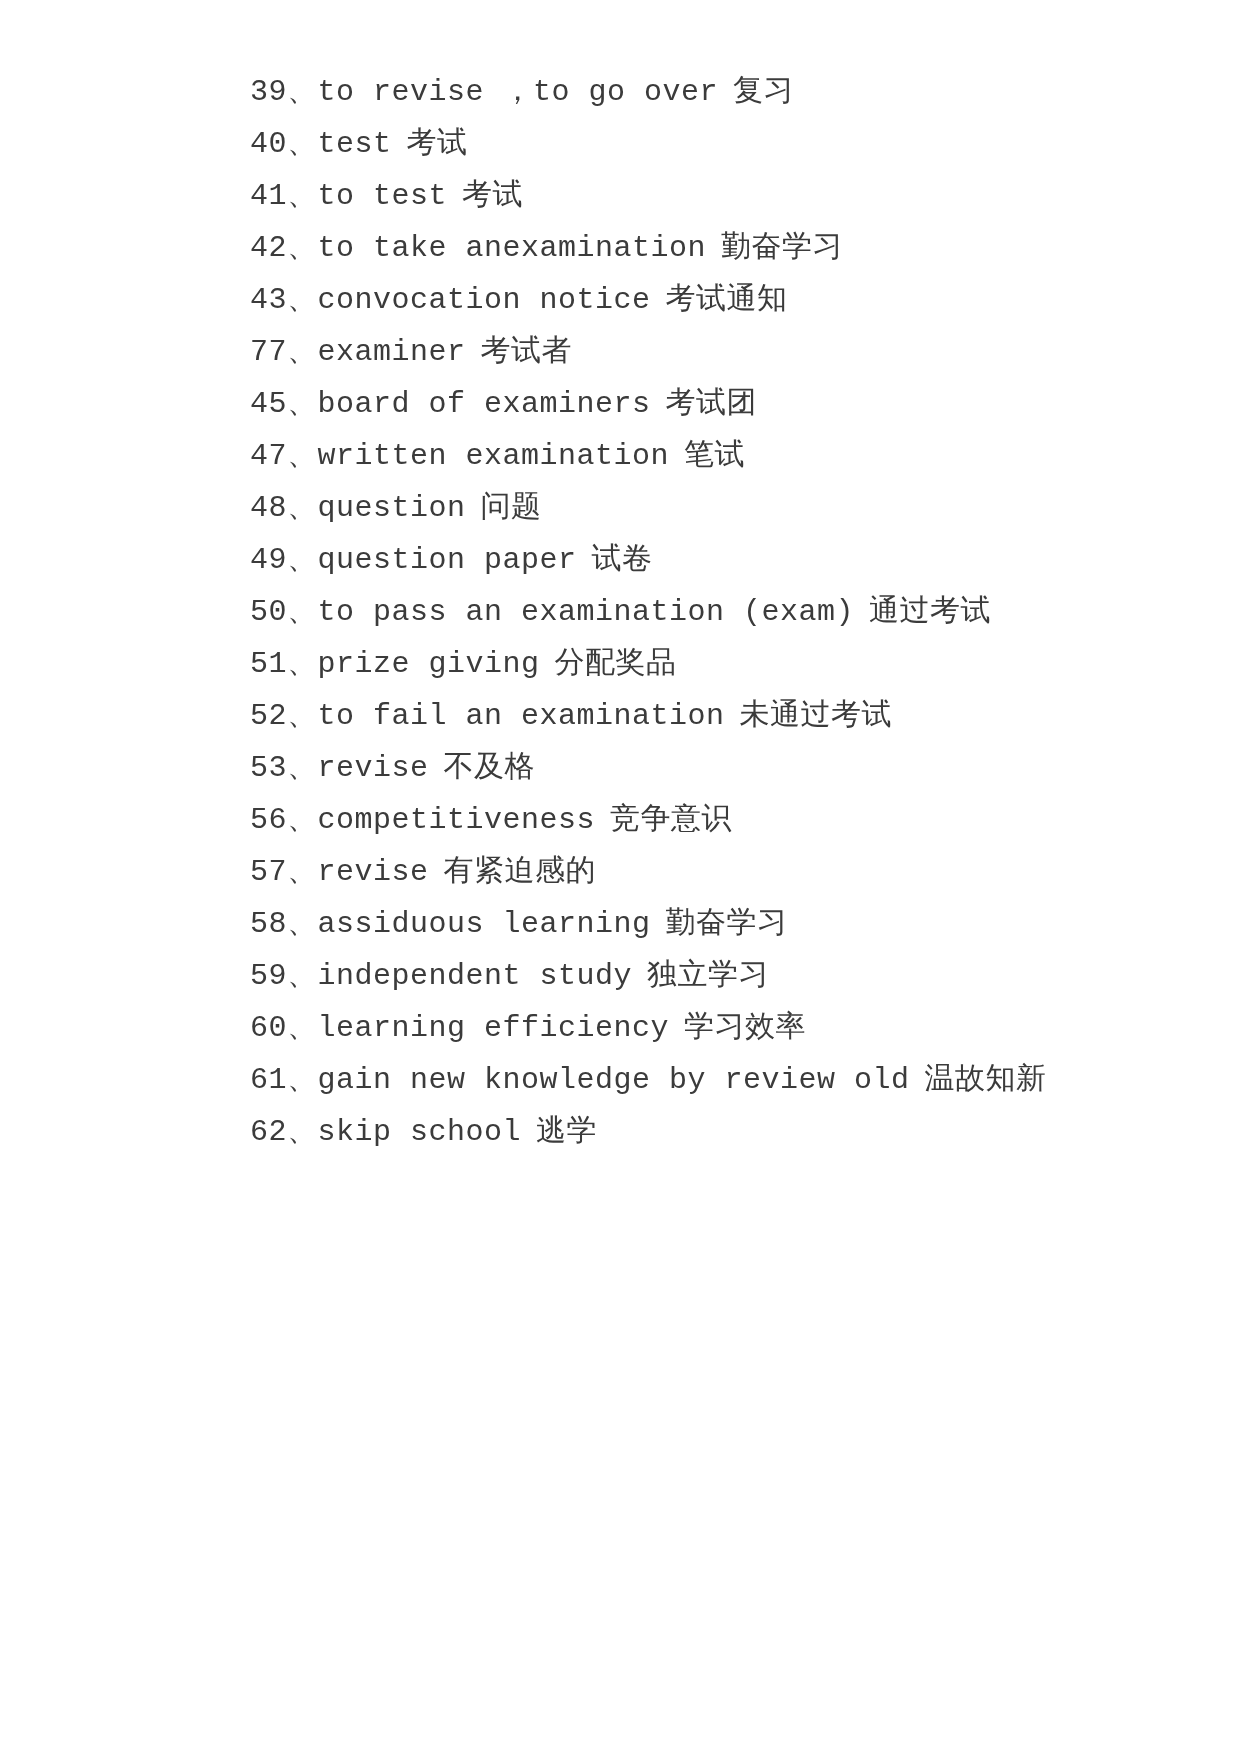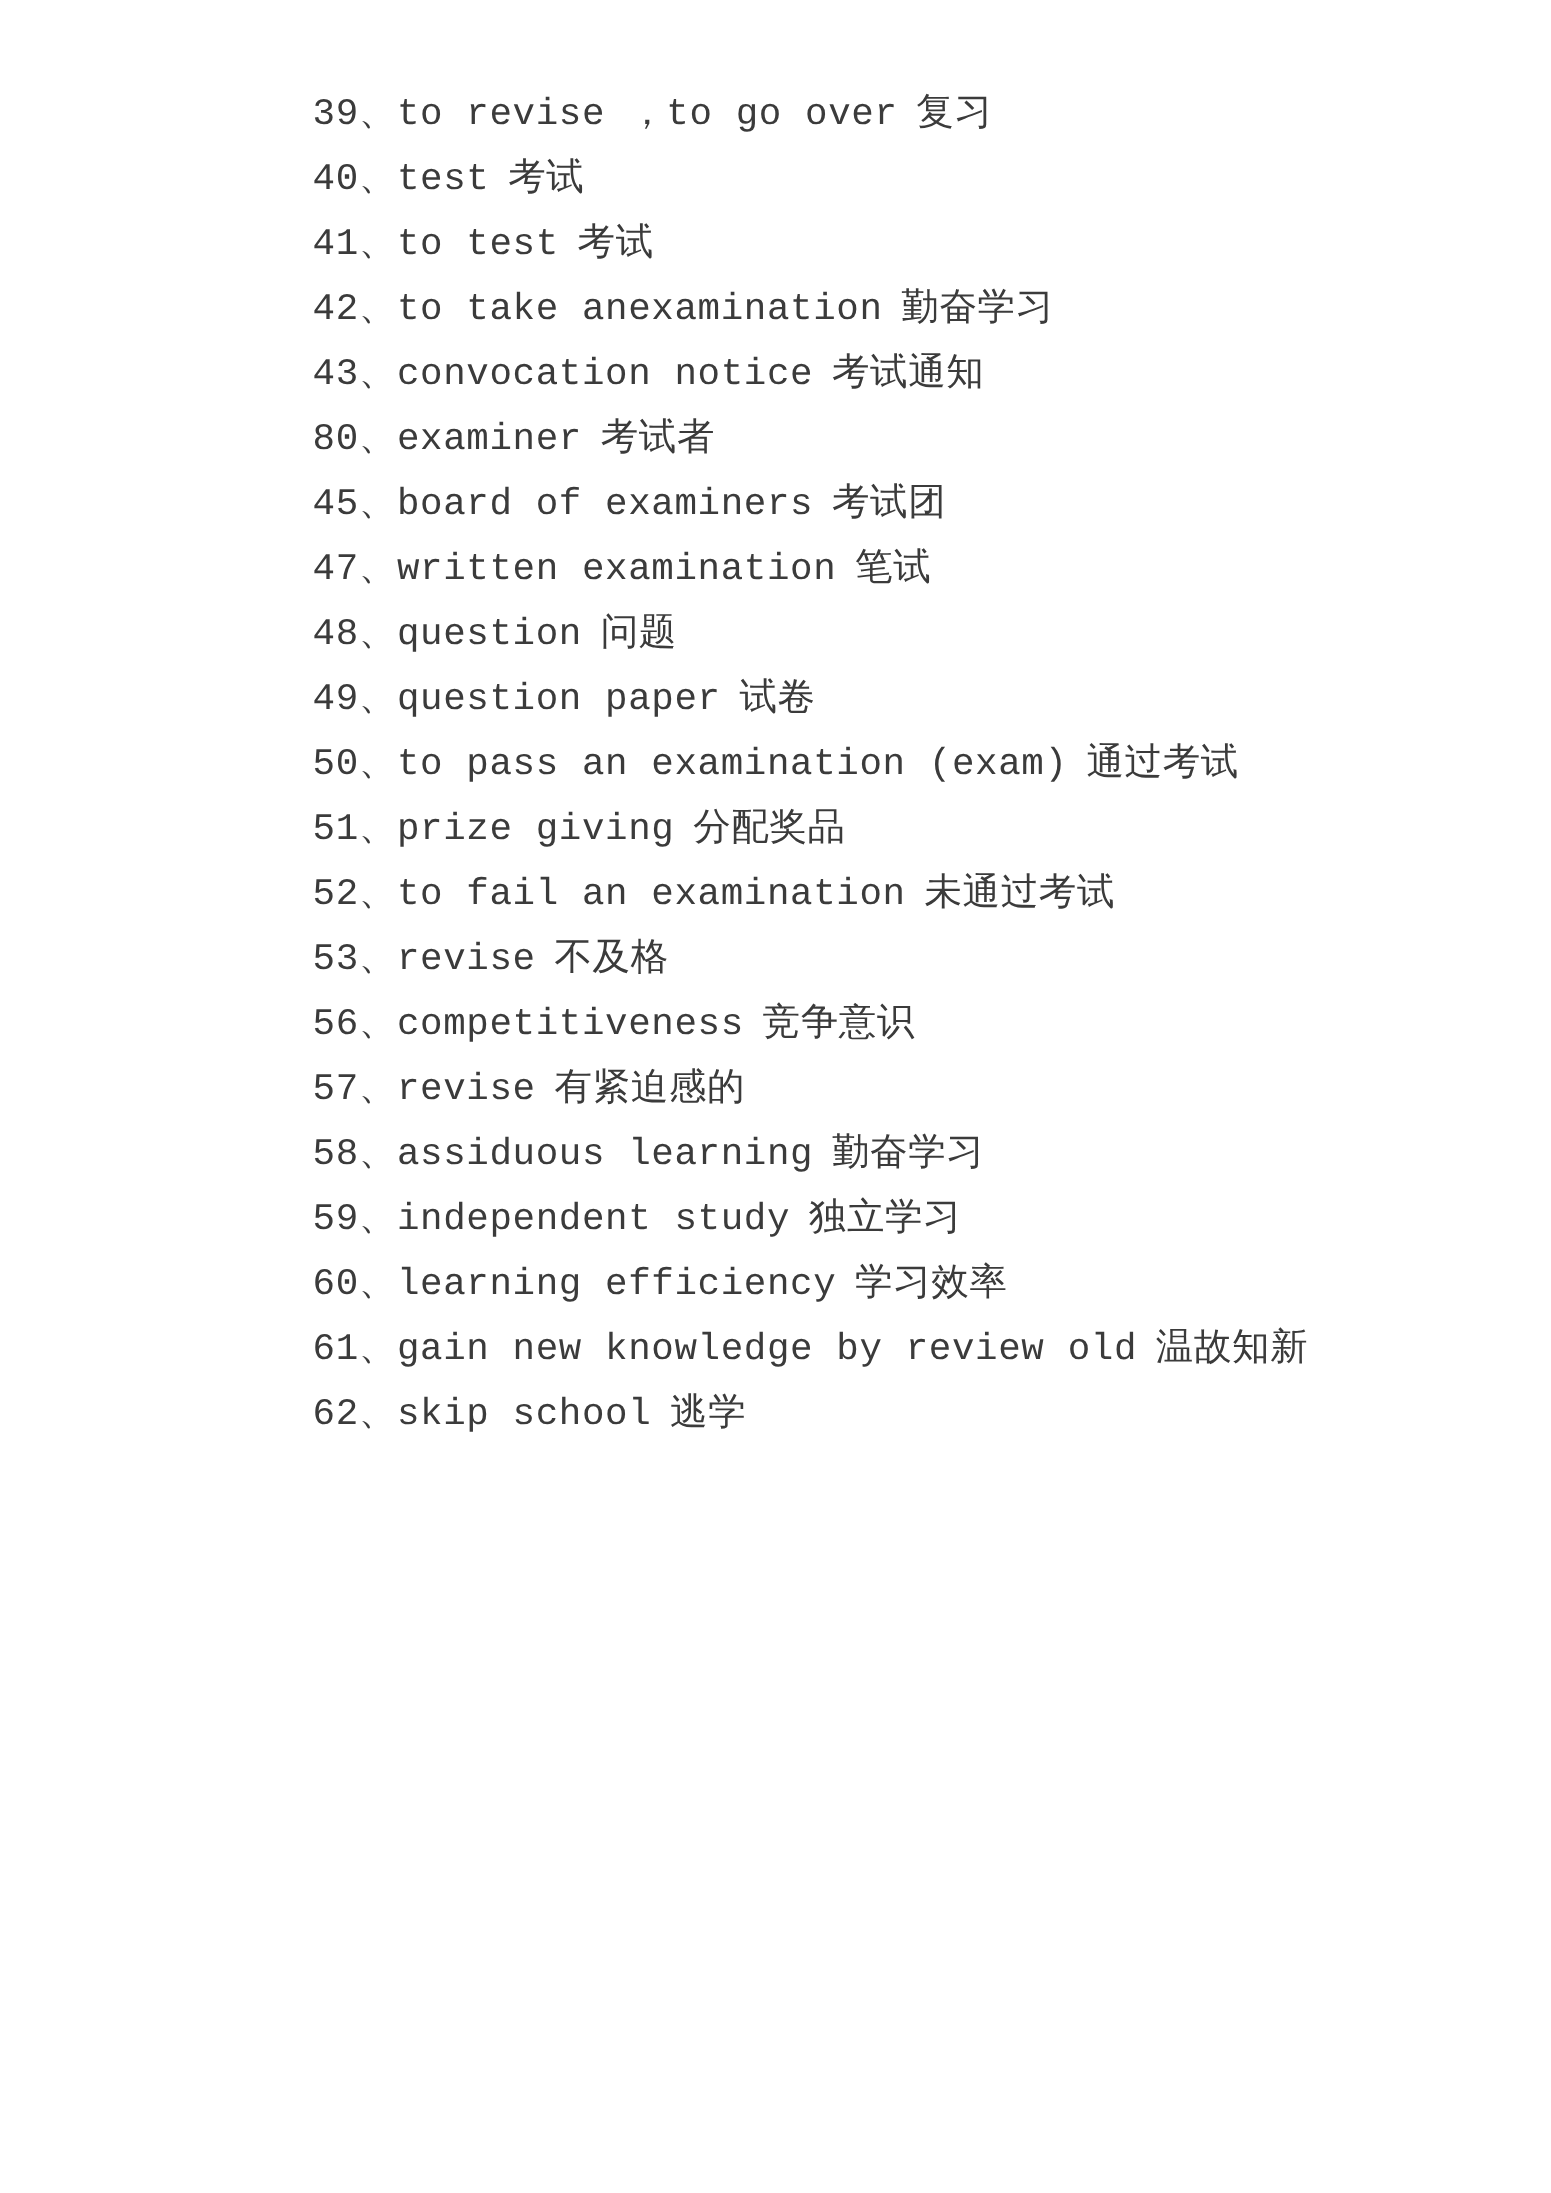--- a/index.html
+++ b/index.html
@@ -54,21 +54,21 @@
 
   <div class="line">
     <span class="num">42</span><span class="sep">、</span><span class="eng">to take anexamination</span><span class="chn">勤奋学习</span>
   </div>
 
   <div class="line">
     <span class="num">43</span><span class="sep">、</span><span class="eng">convocation notice</span><span class="chn">考试通知</span>
   </div>
 
   <div class="line">
-    <span class="num">80</span><span class="sep">、</span><span class="eng">examiner</span><span class="chn">考试者</span>
+    <span class="num">77</span><span class="sep">、</span><span class="eng">examiner</span><span class="chn">考试者</span>
   </div>
 
   <div class="line">
     <span class="num">45</span><span class="sep">、</span><span class="eng">board of examiners</span><span class="chn">考试团</span>
   </div>
 
 
   <div class="line">
     <span class="num">47</span><span class="sep">、</span><span class="eng">written examination</span><span class="chn">笔试</span>
   </div>

